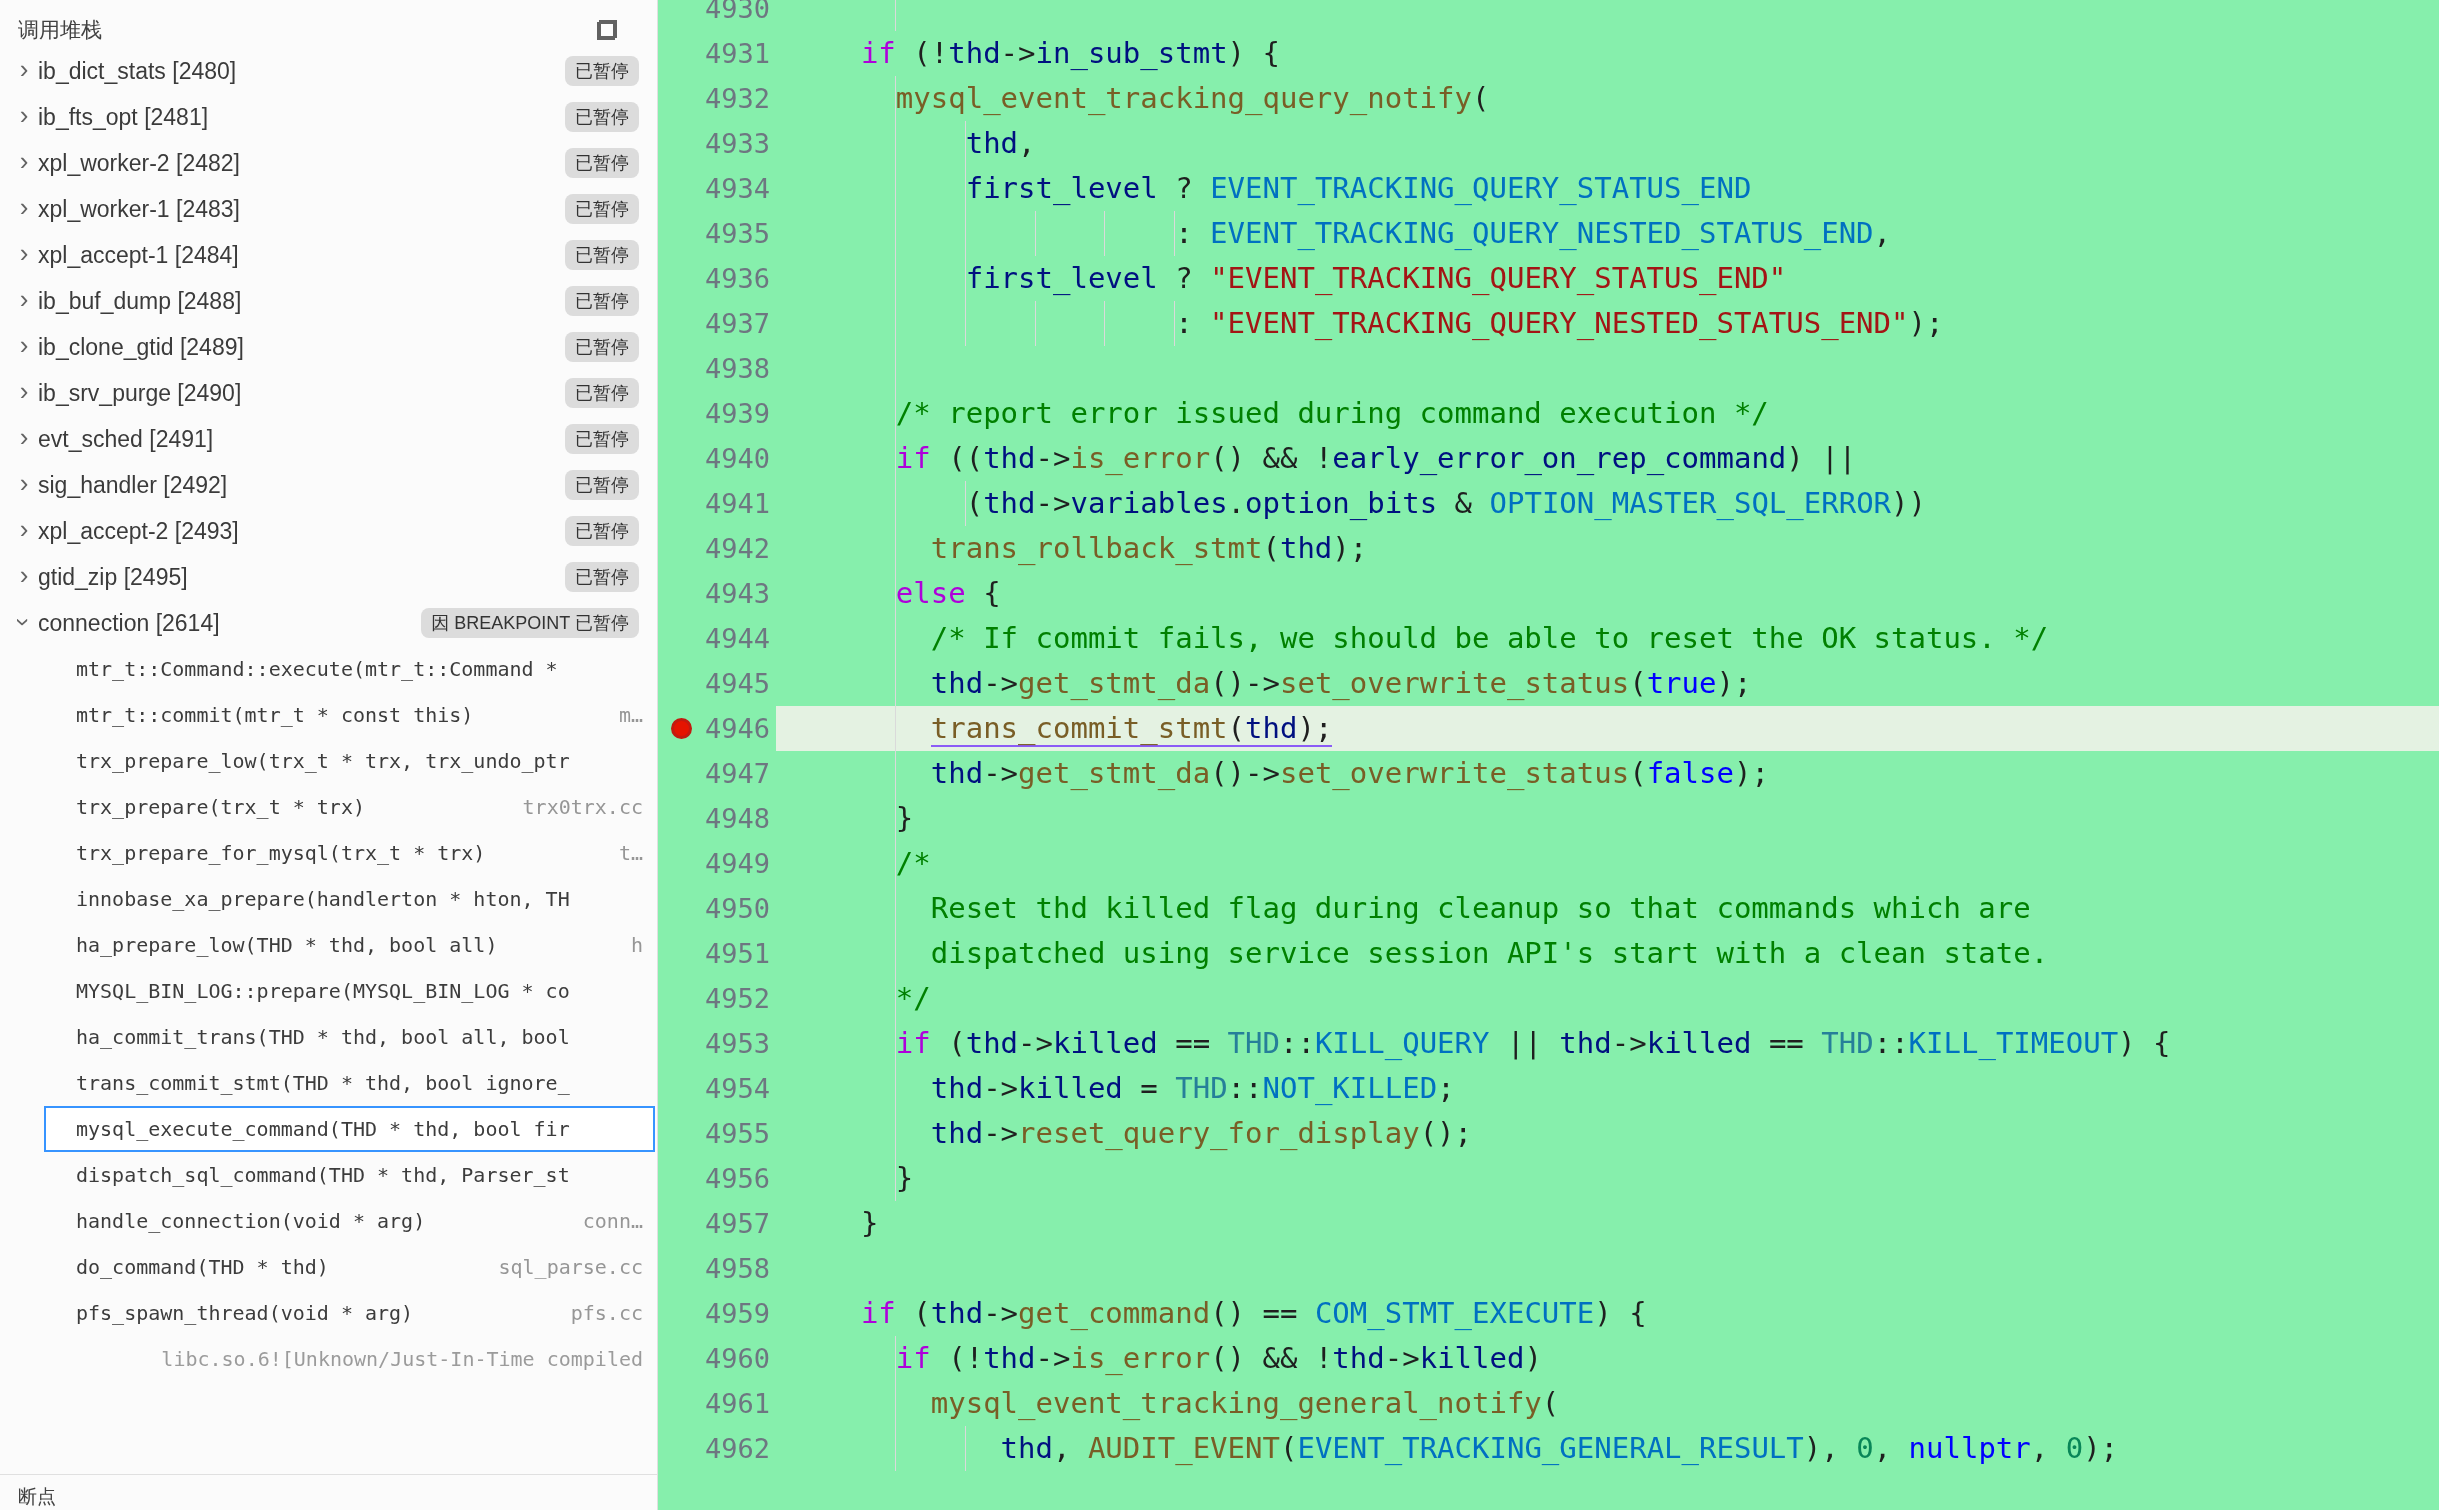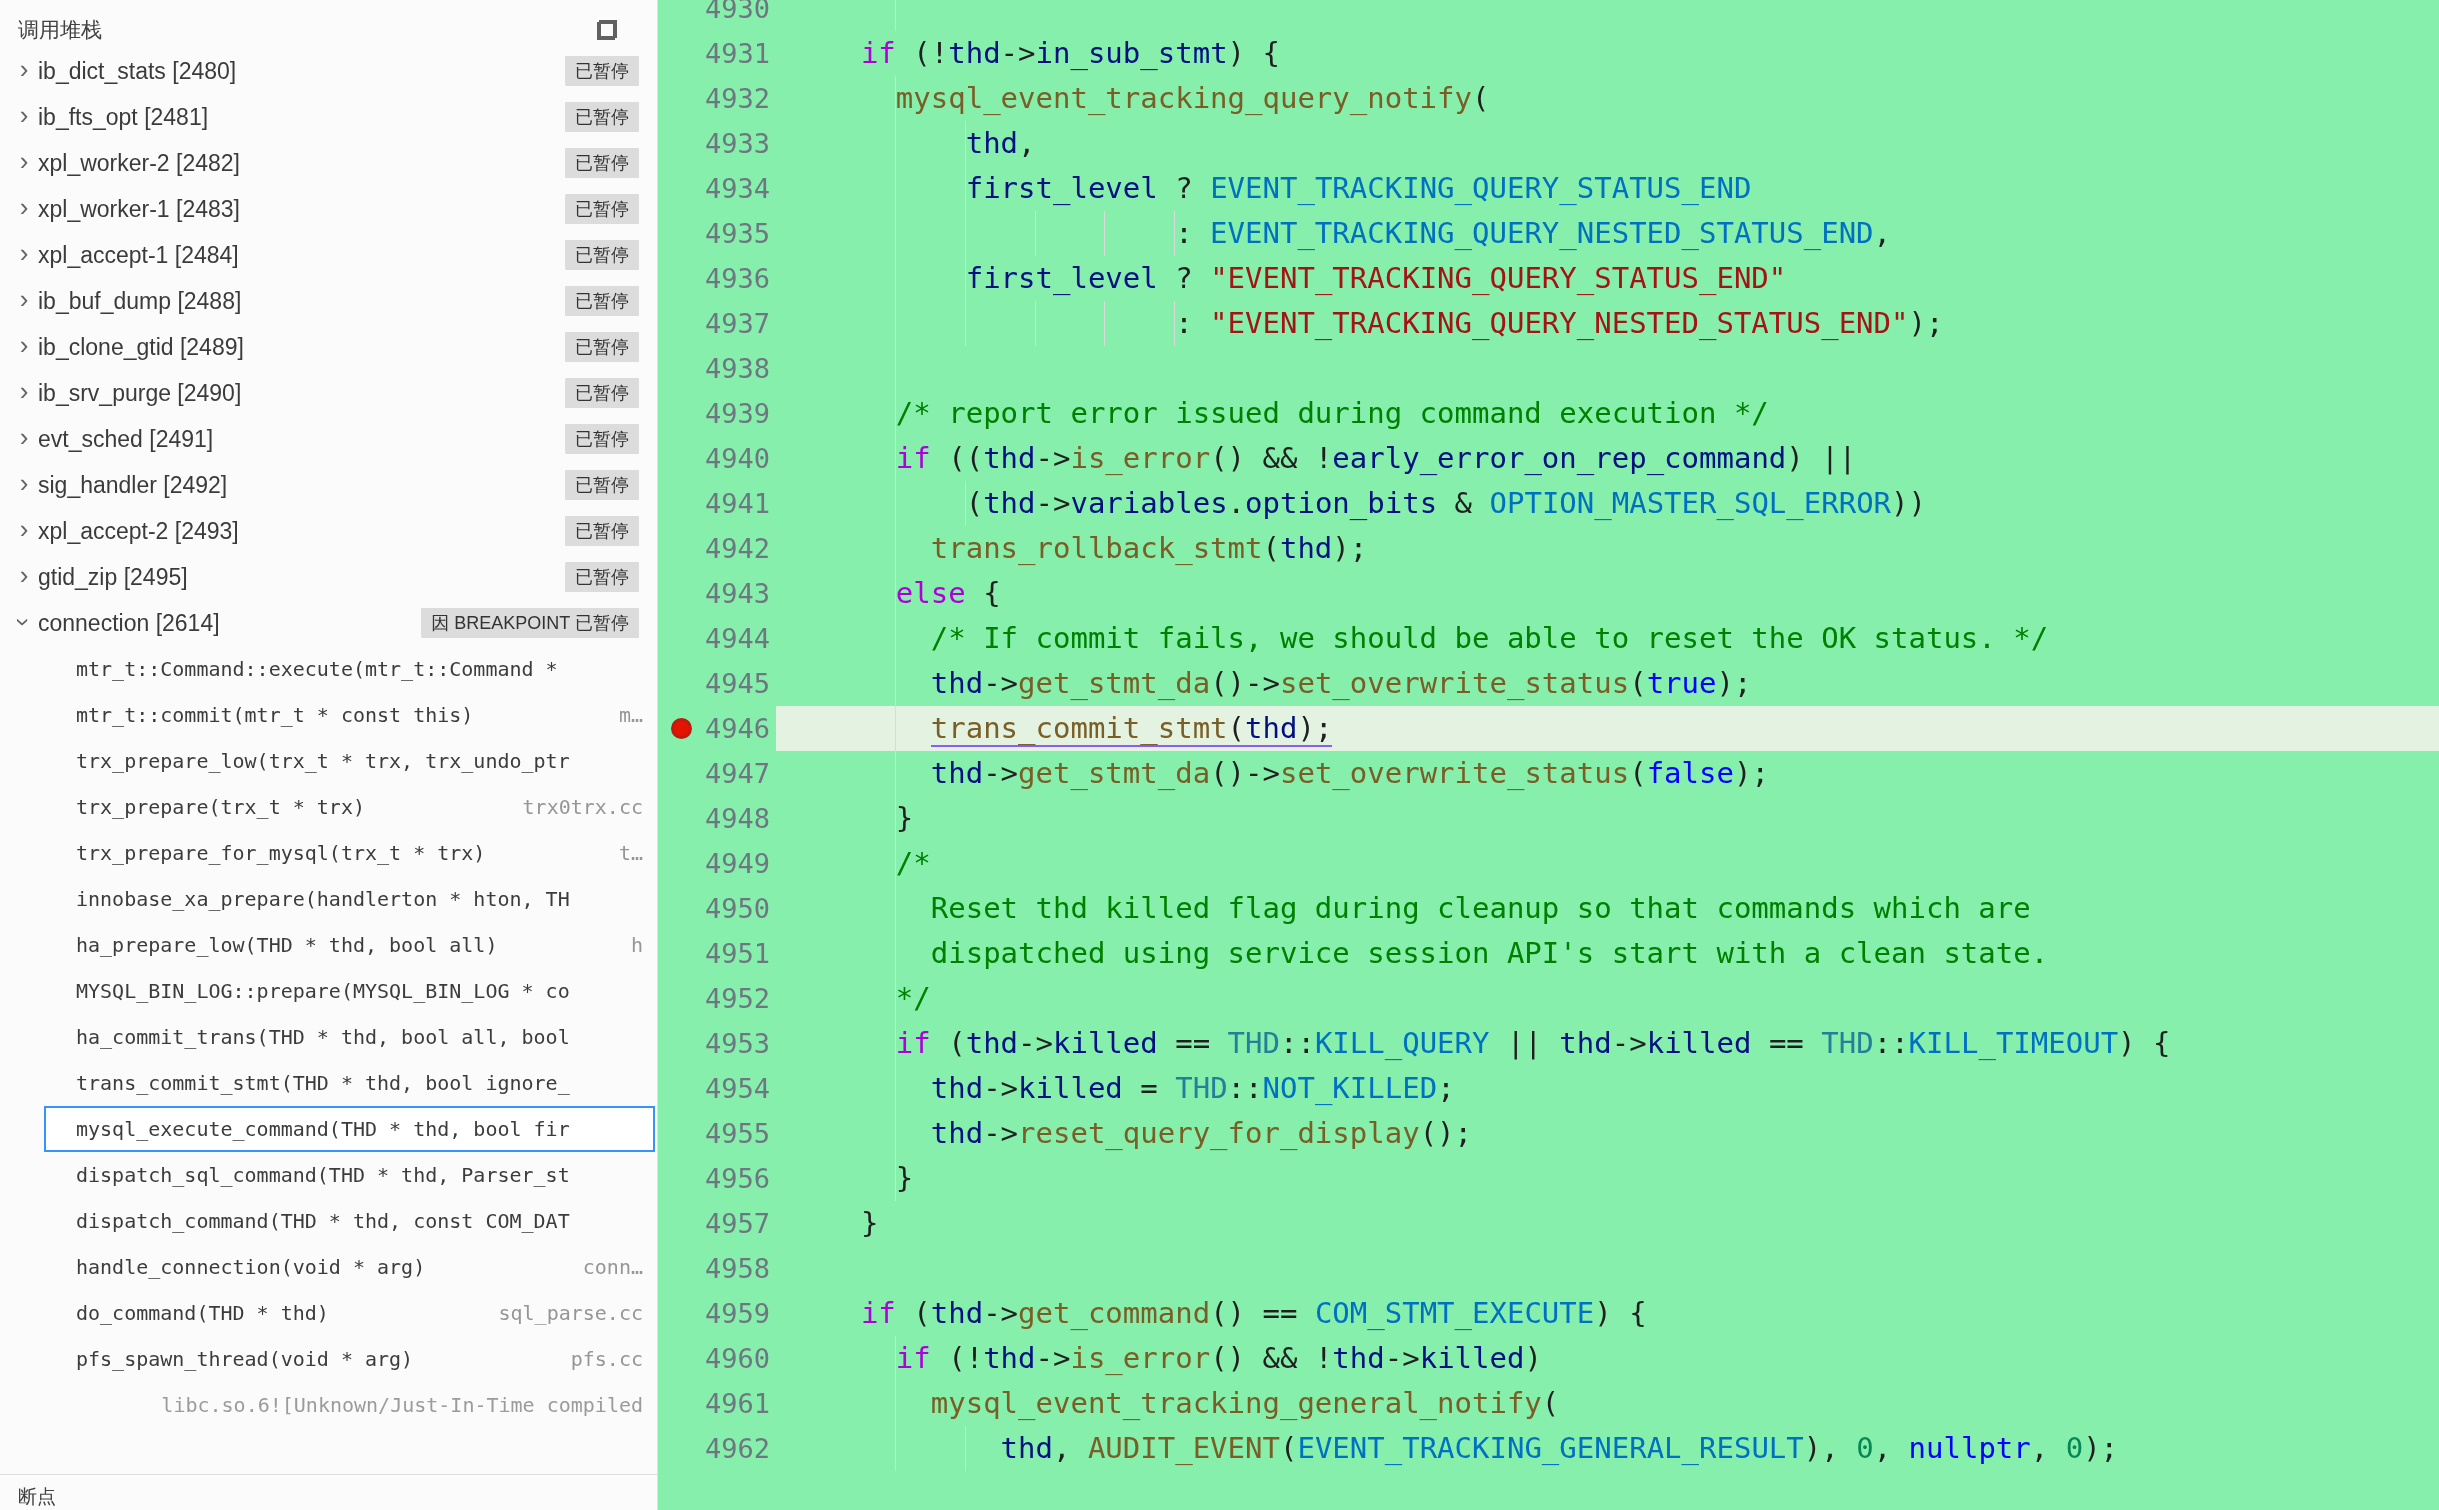--- a/index.html
+++ b/index.html
@@ -19,21 +19,21 @@
   .copy-icon::after  { content:""; position:absolute; right:0; top:0; width:14px; height:14px;
                        border:2px solid #616161; }
 
   .thread { height:46px; display:flex; align-items:center; padding:0 18px 0 10px;
             font-size:23px; color:#3b3b3b; cursor:pointer; }
   .chev { width:28px; flex:none; color:#646464; font-size:26px; line-height:1;
           display:flex; justify-content:center; transform:translateY(-2px); }
   .thread.expanded .chev { transform:rotate(90deg) translateX(-1px); }
   .tname { flex:1; white-space:nowrap; overflow:hidden; }
   .badge { background:#dcdcdc; color:#333; font-size:18px; line-height:1;
-           padding:6px 10px; border-radius:1px; white-space:nowrap; flex:none; }
+           padding:6px 10px; border-radius:8px; white-space:nowrap; flex:none; }
 
   .frame { height:46px; display:flex; align-items:center; padding:0 14px 0 76px;
            font-family:"DejaVu Sans Mono", monospace; font-size:20px; color:#3c3c3c;
            cursor:pointer; overflow:hidden; }
   .frame .flabel { white-space:pre; overflow:hidden; flex:0 1 auto; }
   .frame .fsuffix { margin-left:auto; color:#969696; padding-left:14px; white-space:nowrap; flex:none; }
   .frame.selected { margin-left:44px; padding-left:30px; margin-right:2px;
                     border:2px solid #3794ff; background:#ffffff; }
   .frame.dim { color:#9b9b9b;justify-content:flex-end; }
 
@@ -182,23 +182,20 @@
           <span class="flabel">ha_commit_trans(THD * thd, bool all, bool</span>
         </div>
         <div class="frame">
           <span class="flabel">trans_commit_stmt(THD * thd, bool ignore_</span>
         </div>
         <div class="frame selected">
           <span class="flabel">mysql_execute_command(THD * thd, bool fir</span>
         </div>
         <div class="frame">
           <span class="flabel">dispatch_sql_command(THD * thd, Parser_st</span>
-        </div>
-        <div class="frame">
-          <span class="flabel">dispatch_command(THD * thd, const COM_DAT</span>
         </div>
         <div class="frame">
           <span class="flabel">handle_connection(void * arg)</span>
           <span class="fsuffix">conn…</span>
         </div>
         <div class="frame">
           <span class="flabel">do_command(THD * thd)</span>
           <span class="fsuffix">sql_parse.cc</span>
         </div>
         <div class="frame">

